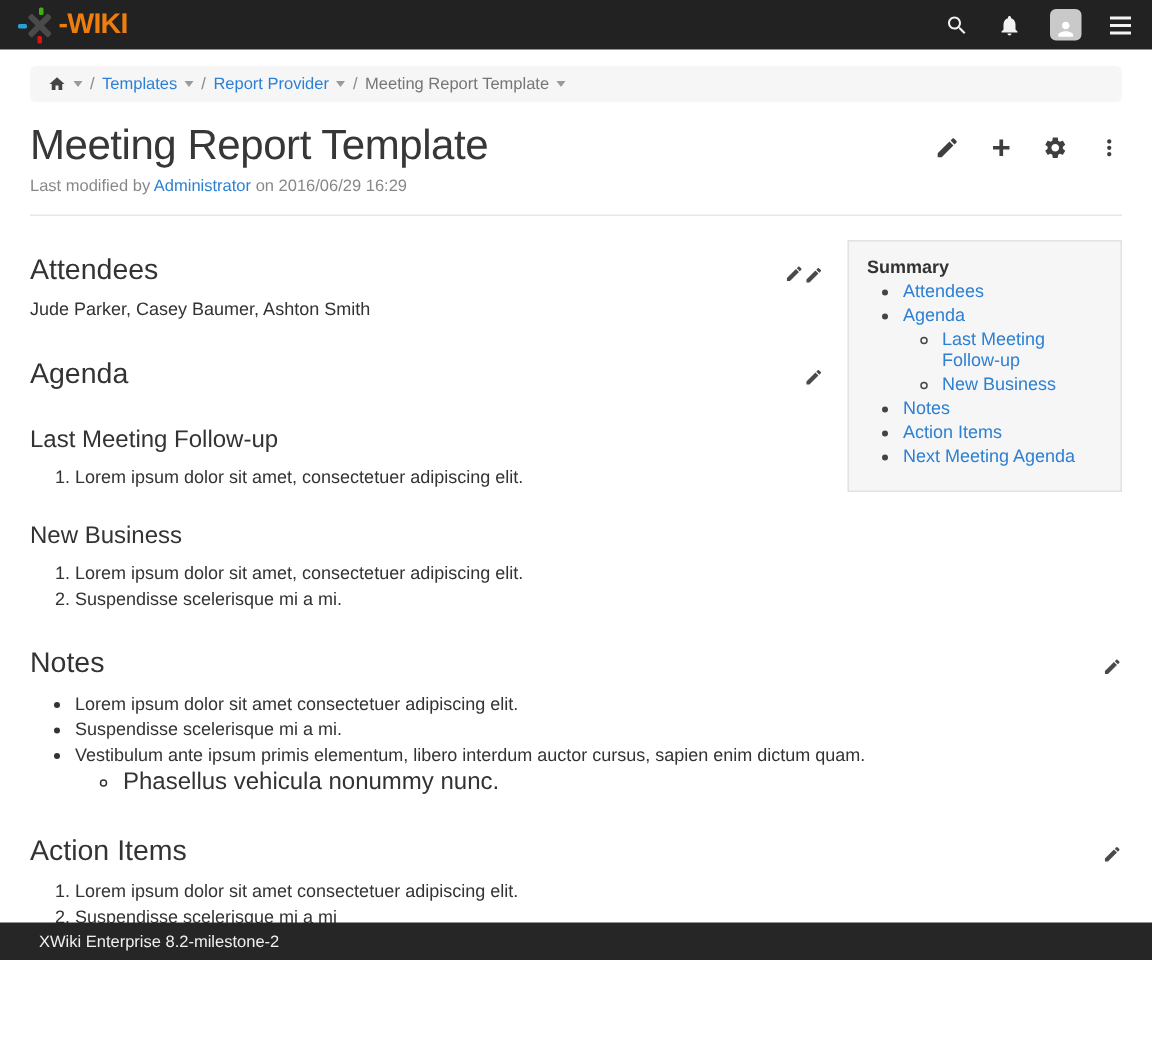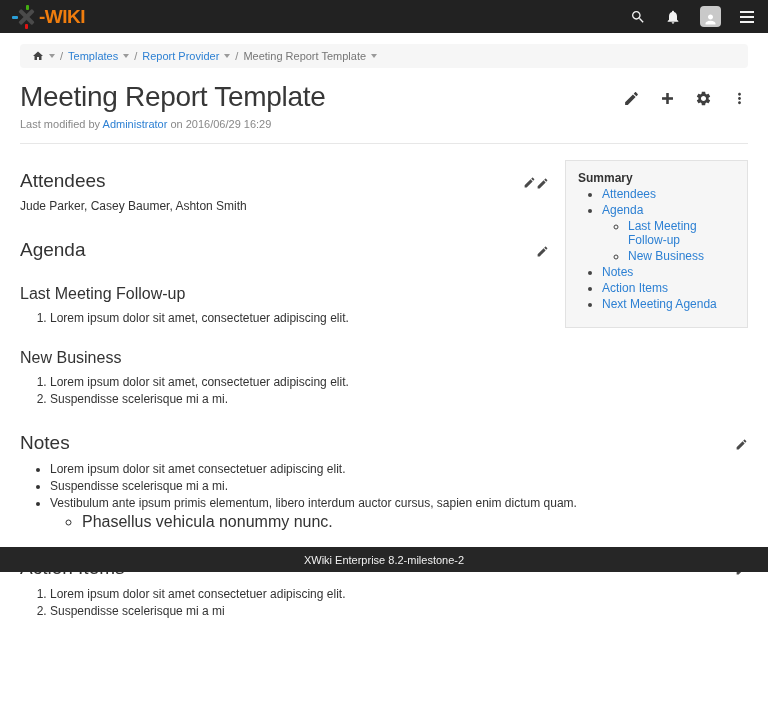--- a/index.html
+++ b/index.html
@@ -1,18 +1,18 @@
 <!DOCTYPE html>
 <html><head>
 <meta charset="utf-8">
 <style>
   * { margin:0; padding:0; box-sizing:border-box; }
   html,body { width:768px; height:708px; overflow:hidden; background:#fff;
     font-family:"Liberation Sans", sans-serif; color:#333; }
-  .page { position:relative; width:768px; height:572px; }
+  .page { position:relative; width:768px; height:640px; }
 
   
   .navbar { height:33px; background:#222; display:flex; align-items:center;
     justify-content:space-between; padding:0 14px 0 16px; }
   .brand { display:flex; align-items:center; gap:1px; cursor:pointer; }
   .brand-x { position:relative; width:22px; height:22px; }
   .brand-x .bar { position:absolute; width:19px; height:4px; background:#4a4a4a;
     left:1px; top:9px; border-radius:1px; }
   .bar-a { transform:rotate(45deg); }
   .bar-b { transform:rotate(-45deg); }
@@ -70,21 +70,21 @@
   .meta-bold { font-weight:bold; color:#333; }
   .meta-rest { color:#4d4d4d; }
   p.body-text { font-size:12px; color:#333; margin-top:7px; }
   ol.body-list, ul.body-list { font-size:12px; color:#333; margin-top:8px; padding-left:30px; }
   .body-list li { margin:3px 0; }
   ul.body-sub { list-style:circle; font-size:16px; color:#333; padding-left:62px; margin-top:2px; }
 
   
   .version-bar { position:absolute; left:0; right:0; bottom:0; height:25px;
     background:#262626; color:#f0f0f0; font-size:11px; display:flex;
-    align-items:center; justify-content:center; }
+    align-items:center; justify-content:flex-start;padding-left:26px; }
 </style>
 </head>
 <body>
 
 <div class="page">
 
   <div class="navbar">
     <div class="brand">
       <span class="brand-x">
         <span class="bar bar-a"></span>

